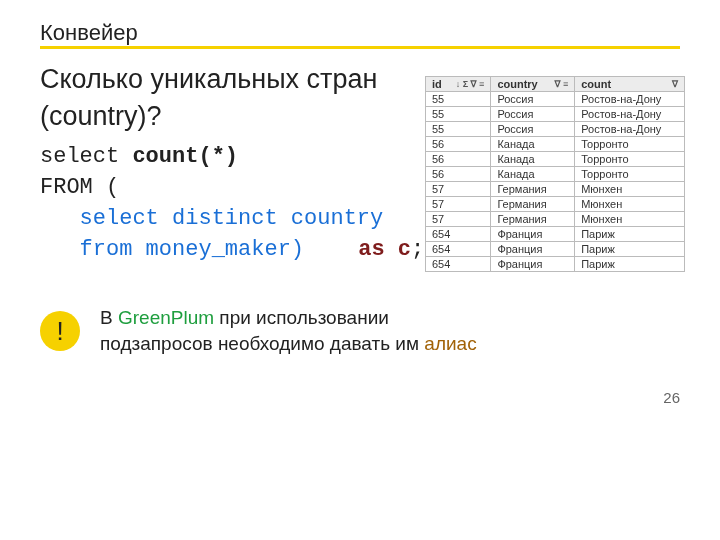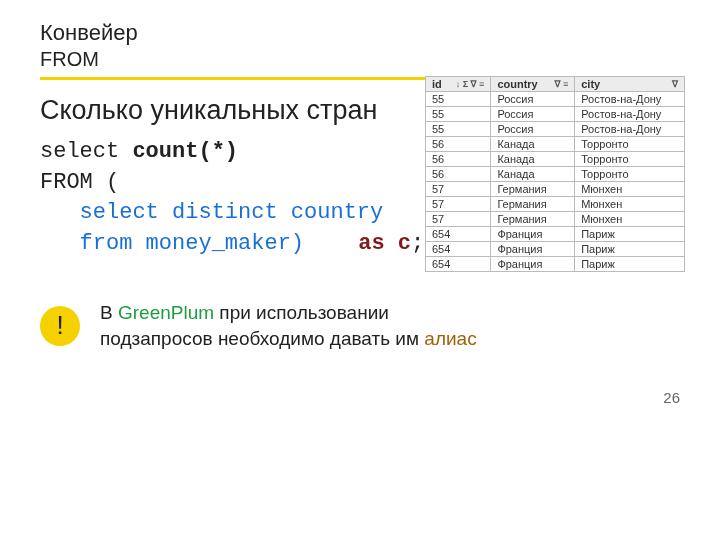--- a/index.html
+++ b/index.html
@@ -117,26 +117,26 @@
     color: #666;
   }
 </style>
 </head>
 <body>
 
 <div class="slide">
 
   <div class="title-block">
     <h1>Конвейер</h1>
-    <h2>FROM</h2>
   </div>
   <hr class="yellow-rule">
 
   <div class="question">
     <span>Сколько уникальных стран</span><br>
+    <span>(country)?</span>
   </div>
 
   <div class="sql"><span>select </span><span class="kw-bold">count(*)</span>
 <span>FROM (</span>
 <span class="blue">   select distinct country</span>
 <span class="blue">   from money_maker) </span><span class="red-bold">as c</span><span>;</span></div>
 
   <div class="note-row">
     <div class="bang">!</div>
     <div class="note-text">
@@ -155,21 +155,21 @@
             </span>
           </th>
           <th>
             <span class="th-inner">
               <span>country</span>
               <span class="hsym2">∇ ≡</span>
             </span>
           </th>
           <th>
             <span class="th-inner">
-              <span>city</span>
+              <span>count</span>
               <span class="hsym2">∇</span>
             </span>
           </th>
         </tr>
       </thead>
       <tbody id="tbl-body">
           <tr>
             <td>55</td>
             <td>Россия</td>
             <td>Ростов-на-Дону</td>

